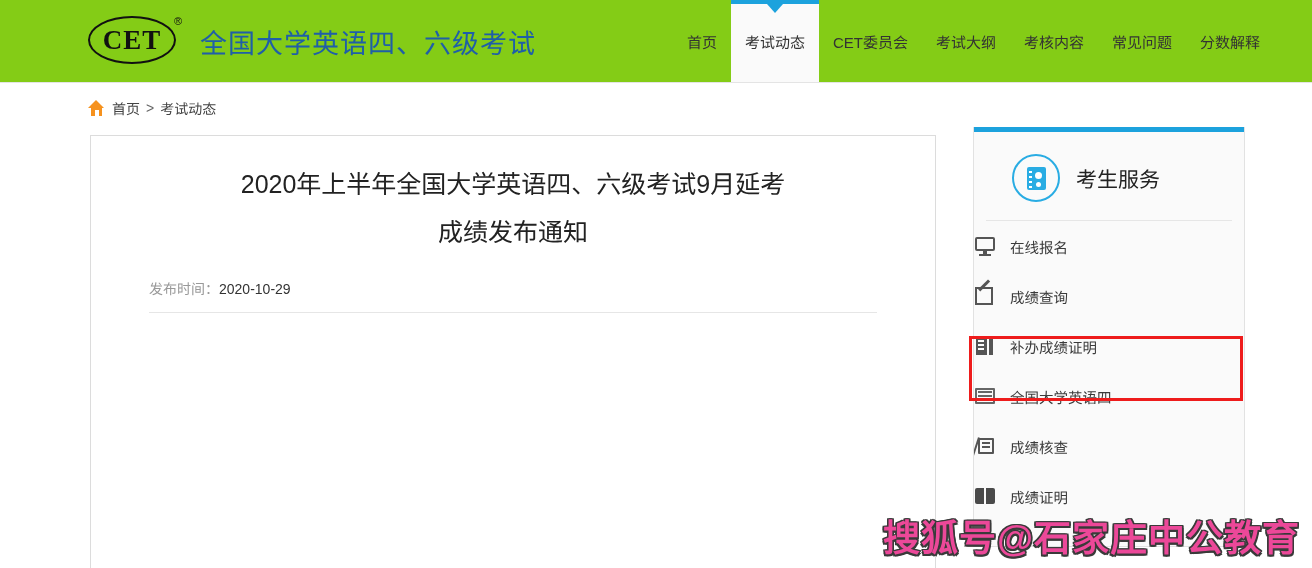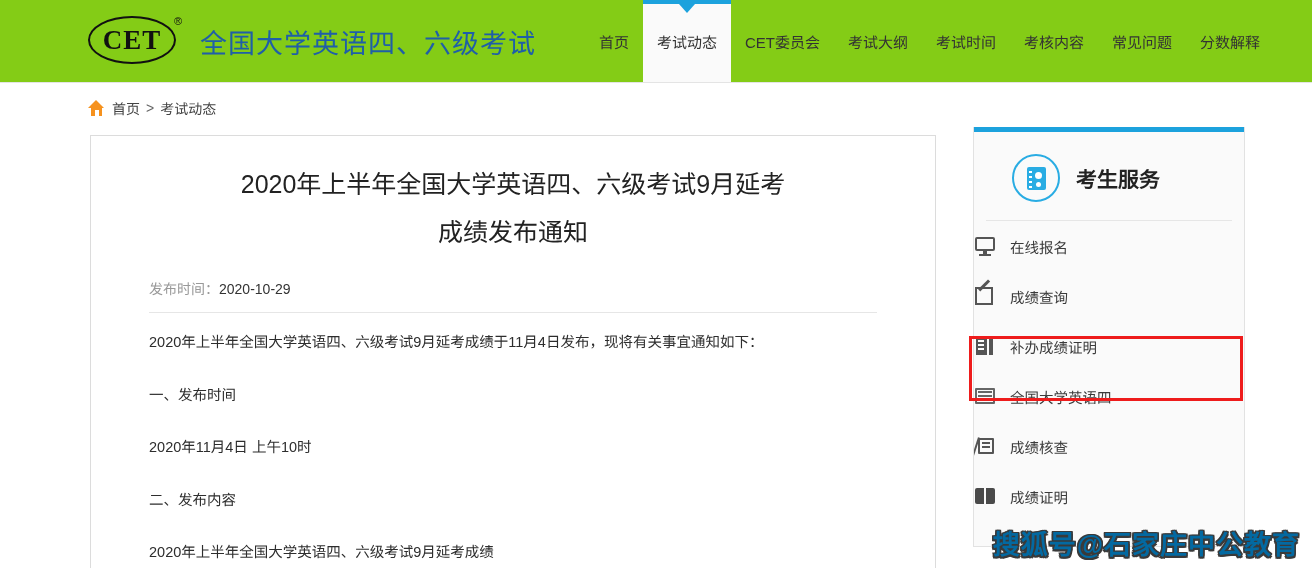--- a/index.html
+++ b/index.html
@@ -244,21 +244,20 @@
   .sidebar-topbar {
     height: 5px;
     background: #1ca2dd;
   }
   .sidebar-header {
     display: flex;
     align-items: center;
     padding: 22px 0 18px 26px;
     border-bottom: 1px solid #e6e6e6;
     margin: 0 12px;
-    font-weight: bold;
   }
   .svc-icon {
     width: 44px;
     height: 44px;
     border: 2px solid #29ace3;
     border-radius: 50%;
     display: flex;
     align-items: center;
     justify-content: center;
     flex: none;
@@ -404,23 +403,23 @@
     box-sizing: border-box;
     pointer-events: none;
     z-index: 5;
   }
 
   
   .watermark {
     position: absolute;
     right: 12px;
     bottom: 6px;
-    font-size: 27px;
+    font-size: 37px;
     font-weight: 700;
-    color: #0369a1;
+    color: #ec4899;
     white-space: nowrap;
     letter-spacing: 1px;
     text-shadow:
       -1.5px -1.5px 0 #3a3a3a,  1.5px -1.5px 0 #3a3a3a,
       -1.5px  1.5px 0 #3a3a3a,  1.5px  1.5px 0 #3a3a3a,
        0 -1.5px 0 #3a3a3a, 0 1.5px 0 #3a3a3a,
       -1.5px 0 0 #3a3a3a, 1.5px 0 0 #3a3a3a;
     z-index: 10;
   }
 </style>
@@ -446,23 +445,20 @@
       <div class="nav-item active">
         <span class="nav-topbar"></span>
         <span class="nav-caret"></span>
         <span>考试动态</span>
       </div>
       <div class="nav-item">
         <span>CET委员会</span>
       </div>
       <div class="nav-item">
         <span>考试大纲</span>
-      </div>
-      <div class="nav-item">
-        <span>考试时间</span>
       </div>
       <div class="nav-item">
         <span>考核内容</span>
       </div>
       <div class="nav-item">
         <span>常见问题</span>
       </div>
       <div class="nav-item">
         <span>分数解释</span>
       </div>
@@ -488,27 +484,20 @@
     <div class="article-inner">
       <h1 class="article-title">
         <span>2020年上半年全国大学英语四、六级考试9月延考</span><br>
         <span>成绩发布通知</span>
       </h1>
 
       <div class="article-meta">
         <span>发布时间：</span><span class="meta-date">2020-10-29</span>
       </div>
 
-      <div class="article-body">
-        <p>2020年上半年全国大学英语四、六级考试9月延考成绩于11月4日发布，现将有关事宜通知如下：</p>
-        <p>一、发布时间</p>
-        <p>2020年11月4日 上午10时</p>
-        <p>二、发布内容</p>
-        <p>2020年上半年全国大学英语四、六级考试9月延考成绩</p>
-      </div>
     </div>
   </div>
 
   <aside class="sidebar">
     <div class="sidebar-topbar"></div>
 
     <div class="sidebar-header">
       <span class="svc-icon">
         <span class="card"></span>
       </span>

